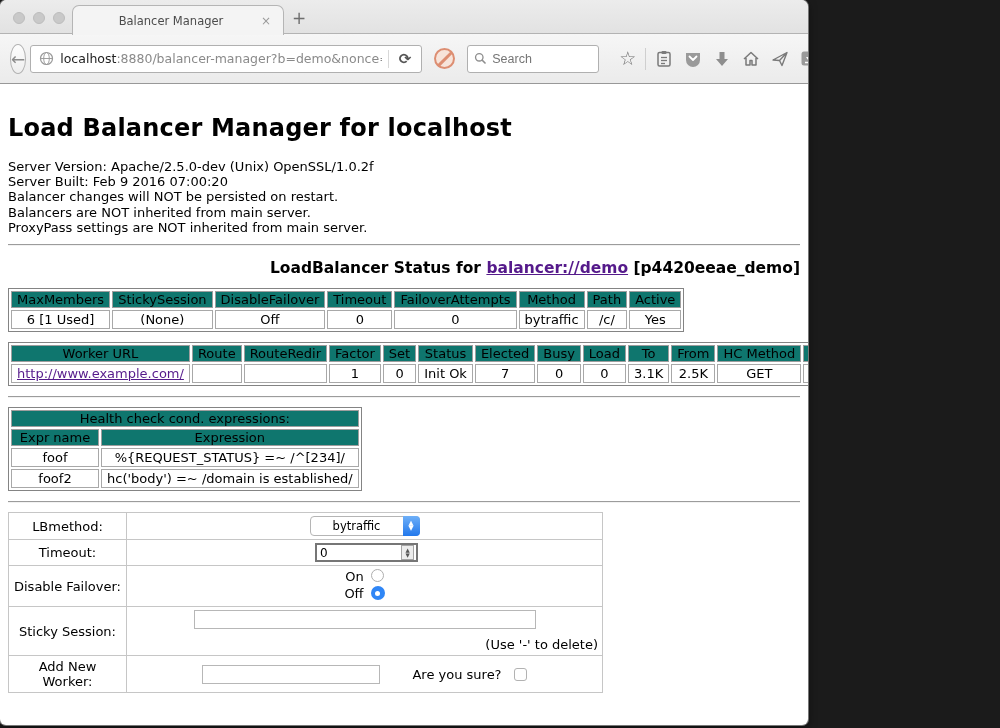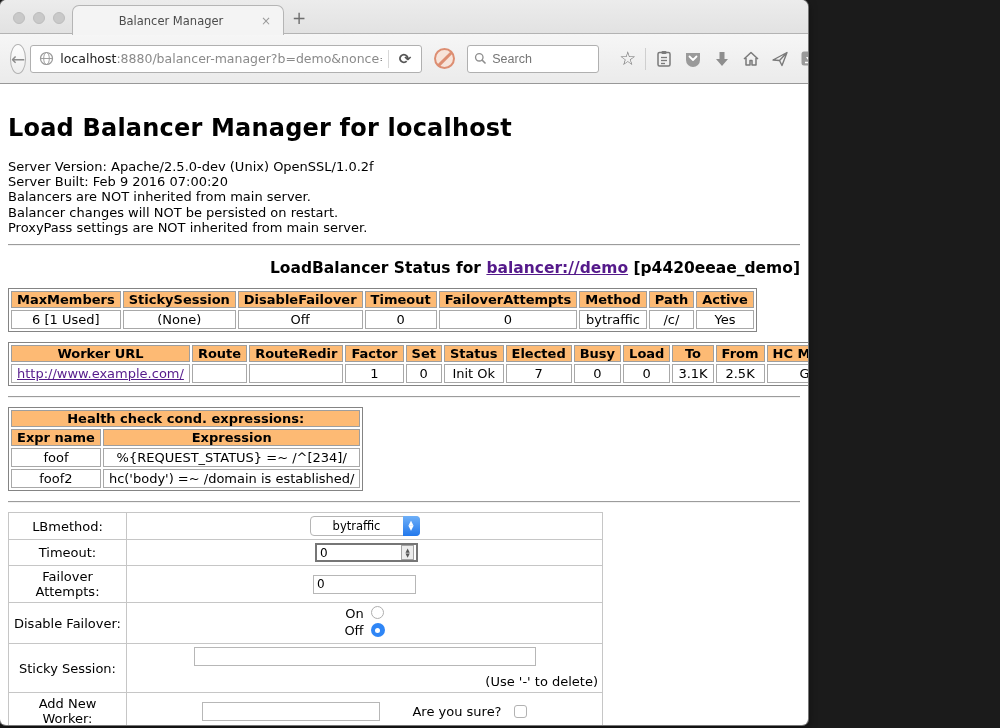--- a/index.html
+++ b/index.html
@@ -59,21 +59,21 @@
   .content { padding:15px 8px 0 8px; color:#000; }
   h1 { font-size:24px; font-weight:bold; margin:15px 0 17px 0; letter-spacing:.2px; }
   .info-line { font-size:13px; line-height:15.2px; }
   hr { border:none; border-top:1px solid #9c9c9c; border-bottom:1px solid #f2f2f2;
        margin:9px 0; }
   h3 { font-size:15.5px; font-weight:bold; margin:13px 0 11px 0;text-align:right; }
   h3 a, td a { color:#551a8b; }
 
   table.data { border-collapse:separate; border-spacing:2px; border:1px solid #848484;
                margin:2px 0 10px 0; background:#fff; }
-  table.data th { background:#fdba74; border:1px solid #9e9e9e; font-weight:bold;
+  table.data th { background:#0f766e; border:1px solid #9e9e9e; font-weight:normal;
                   font-size:13px; padding:0 5px; text-align:center; white-space:nowrap; }
   table.data td { border:1px solid #a8a8a8; font-size:13px; padding:0 5px;
                   text-align:center; white-space:nowrap; height:19px; }
   td.left { text-align:left; }
 
   
   table.form { border-collapse:collapse; border:1px solid #8a8a8a; width:595px;
                margin:6px 0 12px 0; }
   table.form td { border:1px solid #c6c6c6; font-size:13px; padding:3px 4px; }
   td.flabel { width:118px; text-align:center; }
@@ -233,22 +233,22 @@
           </svg>
       </div>
     </div>
   </div>
 
   <div class="content">
     <h1>Load Balancer Manager for localhost</h1>
 
     <div class="info-line">Server Version: Apache/2.5.0-dev (Unix) OpenSSL/1.0.2f</div>
     <div class="info-line">Server Built: Feb 9 2016 07:00:20</div>
+    <div class="info-line">Balancer changes will NOT be persisted on restart.</div>
     <div class="info-line">Balancers are NOT inherited from main server.</div>
-    <div class="info-line">Balancer changes will NOT be persisted on restart.</div>
     <div class="info-line">ProxyPass settings are NOT inherited from main server.</div>
 
     <hr>
 
     <h3><span>LoadBalancer Status for </span><a href="#">balancer://demo</a><span> [p4420eeae_demo]</span></h3>
 
     <table class="data">
       <tbody>
           <tr>
         <th>MaxMembers</th>
@@ -357,26 +357,20 @@
           <span class="num-wrap">
             <input class="txt focused" style="width: 103px;" value="0">
             <span class="spinbox">
                   <span>▲</span>
                   <span>▼</span>
                 </span>
           </span>
         </td>
       </tr>
       <tr>
-        <td class="flabel">Failover Attempts:</td>
-        <td class="fval">
-          <input class="txt" style="width: 103px;" value="0">
-        </td>
-      </tr>
-      <tr>
         <td class="flabel">Disable Failover:</td>
         <td class="fval">
           <div class="radio-line">
             <span>On</span>
             <span class="radio"></span>
           </div>
           <div class="radio-line">
             <span>Off</span>
             <span class="radio checked"></span>
           </div>

